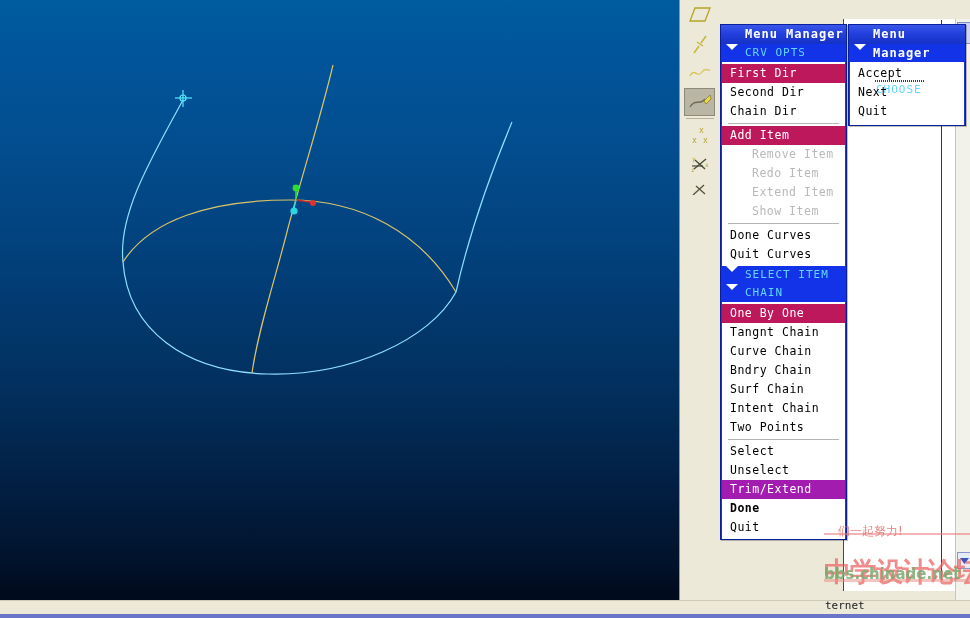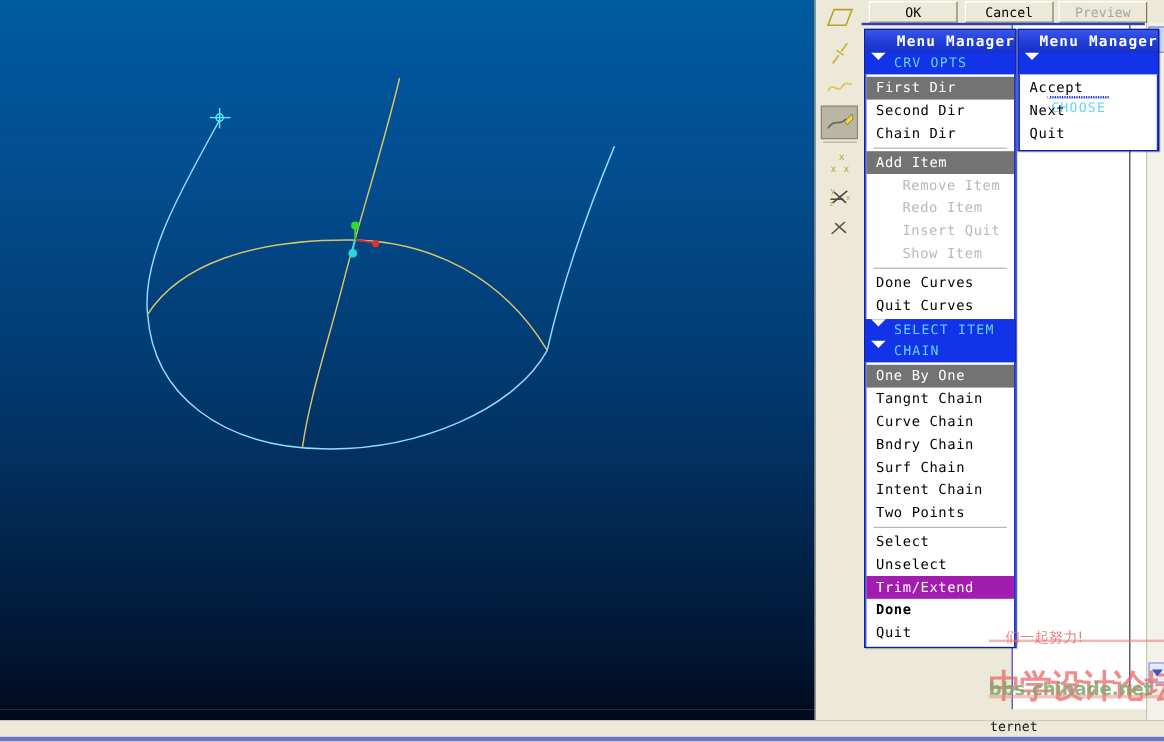--- a/index.html
+++ b/index.html
@@ -100,26 +100,25 @@
   }
 
   
   .mm{
     position:absolute;
     background:#1d37d4;
     border:1px solid #0a1f9c;
     box-shadow:1px 1px 0 rgba(0,0,0,.25);
   }
   .mm-title{
-    height:19px;line-height:19px;padding-left:4px;
+    height:19px;line-height:19px;padding-left:24px;
     color:#ffffff;font-family:"DejaVu Sans Mono", monospace;
     font-size:12px;font-weight:bold;
     background:linear-gradient(180deg,#3a56e8 0%,#2340dd 45%,#1631c6 100%);
     letter-spacing:1px;
-    text-align:right;
   }
   .mm-section{
     height:18px;line-height:18px;
     background:#1233e8;
     color:#63d6ff;
     font-family:"DejaVu Sans Mono", monospace;font-size:11px;
     display:flex;gap:4px;padding-left:5px;
     letter-spacing:1px;
   }
   .mm-section .caret{
@@ -131,21 +130,21 @@
   }
   .mm-list{
     background:#ffffff;padding:2px 0;
     border-left:1px solid #1d37d4;border-right:1px solid #1d37d4;
   }
   .mm-item{
     height:19px;line-height:19px;padding-left:8px;
     color:#000000;font-family:"DejaVu Sans Mono", monospace;font-size:11.5px;
     white-space:nowrap;letter-spacing:0.5px;
   }
-  .mm-item.sel{background:#737373;color:#ffffff;}
+  .mm-item.sel{background:#be185d;color:#ffffff;}
   .mm-item.hover{background:#a21caf;color:#ffffff;}
   .mm-item.disabled{color:#b9b9b9;padding-left:30px;}
   .mm-item.bold{font-weight:bold;}
   .mm-divider{height:1px;background:#b5b5b5;margin:2px 6px;}
 
   #mm1{left:720px;top:24px;width:125px;}
   #mm1 .mm-list{max-height:none;}
   #mm2{left:848px;top:24px;width:116px;}
   #mm2 .mm-list{padding-bottom:4px;}
 
@@ -264,42 +263,37 @@
   <div id="backdrop"></div>
   <div id="splitline"></div>
   <div id="backdrop-inner"></div>
   <div id="scroll-thumb"></div>
   <div id="scroll-down">
     <svg width="9" height="7" viewBox="0 0 9 7">
         <polygon points="0,1 9,1 4.5,7" fill="#3b55b8"></polygon>
       </svg>
   </div>
 
-  <div id="dlgbar">
-    <div class="dlg-btn" id="btn-ok">OK</div>
-    <div class="dlg-btn" id="btn-cancel">Cancel</div>
-    <div class="dlg-btn disabled" id="btn-preview">Preview</div>
-  </div>
 
   <div class="mm" id="mm1">
     <div class="mm-title">Menu Manager</div>
     <div id="mm1-body">
         <div class="mm-section">
           <span class="caret"></span>
           <span class="sec-label">CRV OPTS</span>
         </div>
         <div class="mm-list">
           <div class="mm-item sel">First Dir</div>
           <div class="mm-item">Second Dir</div>
           <div class="mm-item">Chain Dir</div>
           <div class="mm-divider"></div>
           <div class="mm-item sel">Add Item</div>
           <div class="mm-item disabled">Remove Item</div>
           <div class="mm-item disabled">Redo Item</div>
-          <div class="mm-item disabled">Insert Quit</div>
+          <div class="mm-item disabled">Extend Item</div>
           <div class="mm-item disabled">Show Item</div>
           <div class="mm-divider"></div>
           <div class="mm-item">Done Curves</div>
           <div class="mm-item">Quit Curves</div>
         </div>
         <div class="mm-section">
           <span class="caret"></span>
           <span class="sec-label">SELECT ITEM</span>
         </div>
         <div class="mm-section">

